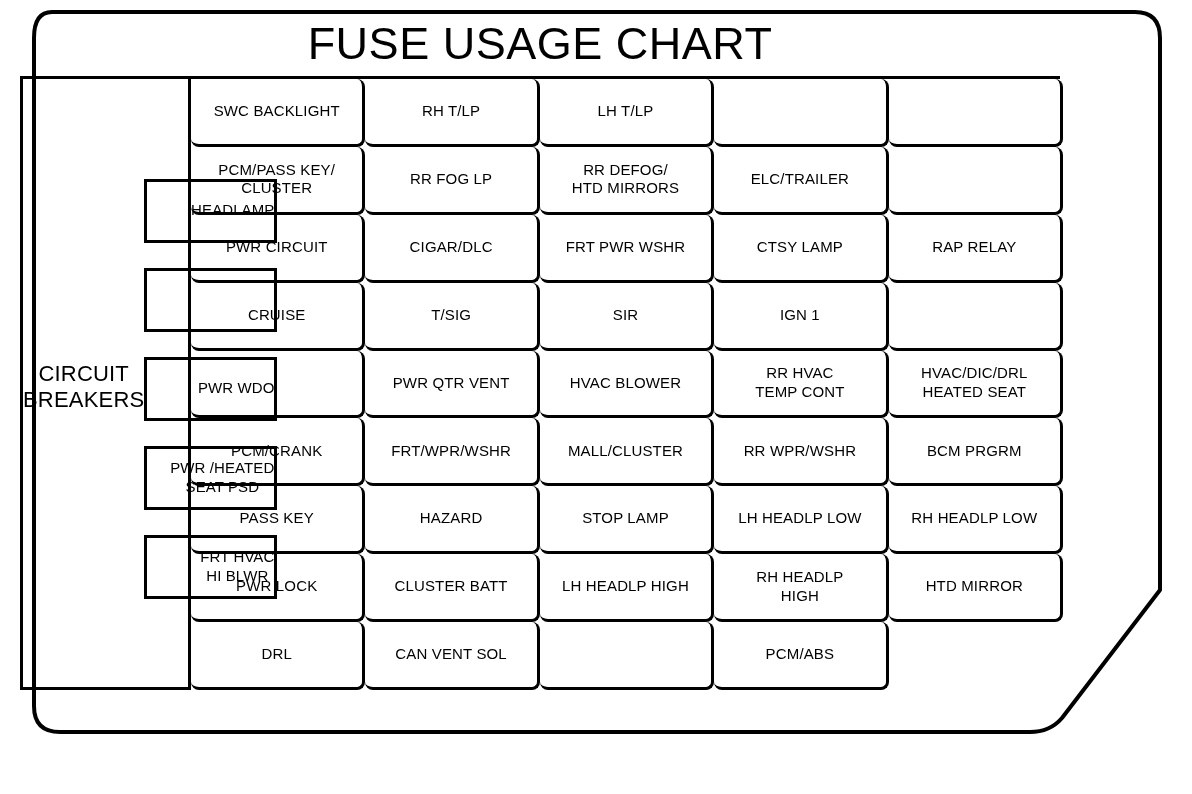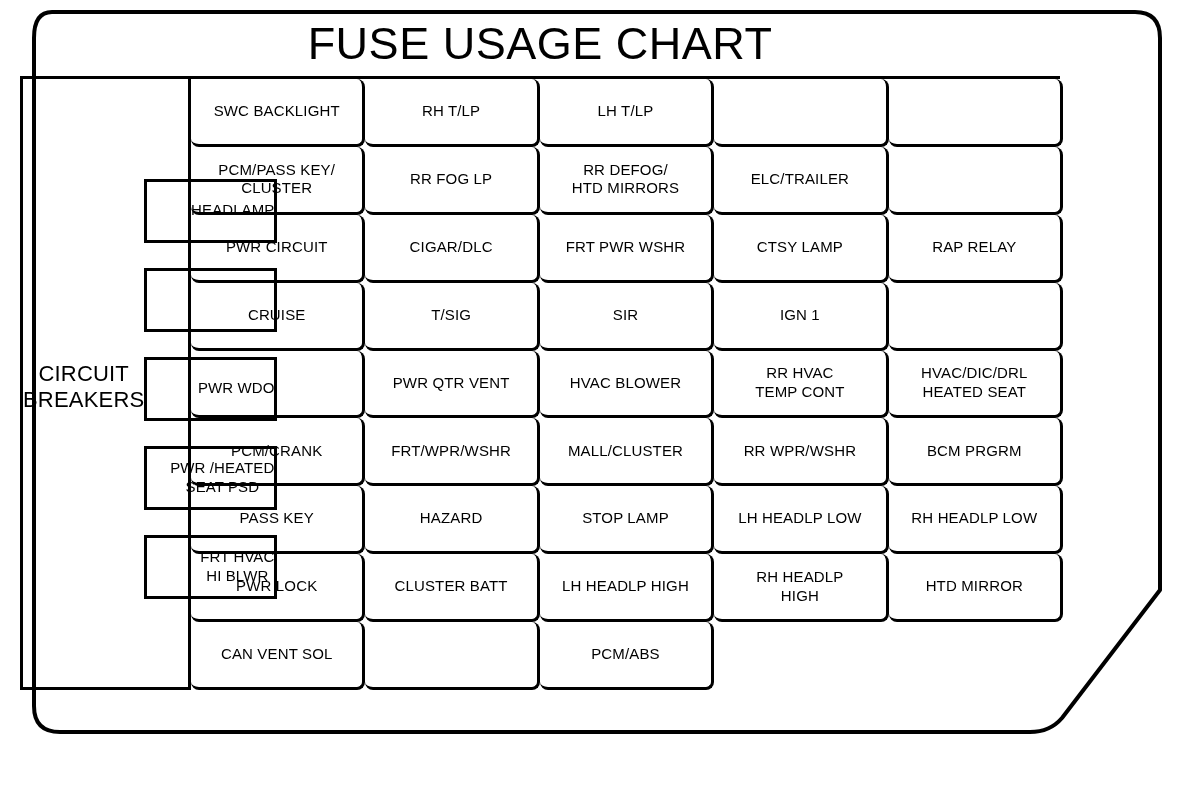--- a/index.html
+++ b/index.html
@@ -361,20 +361,25 @@
             <span class="l">HIGH</span>
           </div>
         </div>
         <div class="cell">
           <div>
             <span class="l">HTD MIRROR</span>
           </div>
         </div>
         <div class="cell">
           <div>
+            <span class="l">DRL</span>
+          </div>
+        </div>
+        <div class="cell">
+          <div>
             <span class="l">CAN VENT SOL</span>
           </div>
         </div>
         <div class="cell empty"></div>
         <div class="cell">
           <div>
             <span class="l">PCM/ABS</span>
           </div>
         </div>
       </div>

